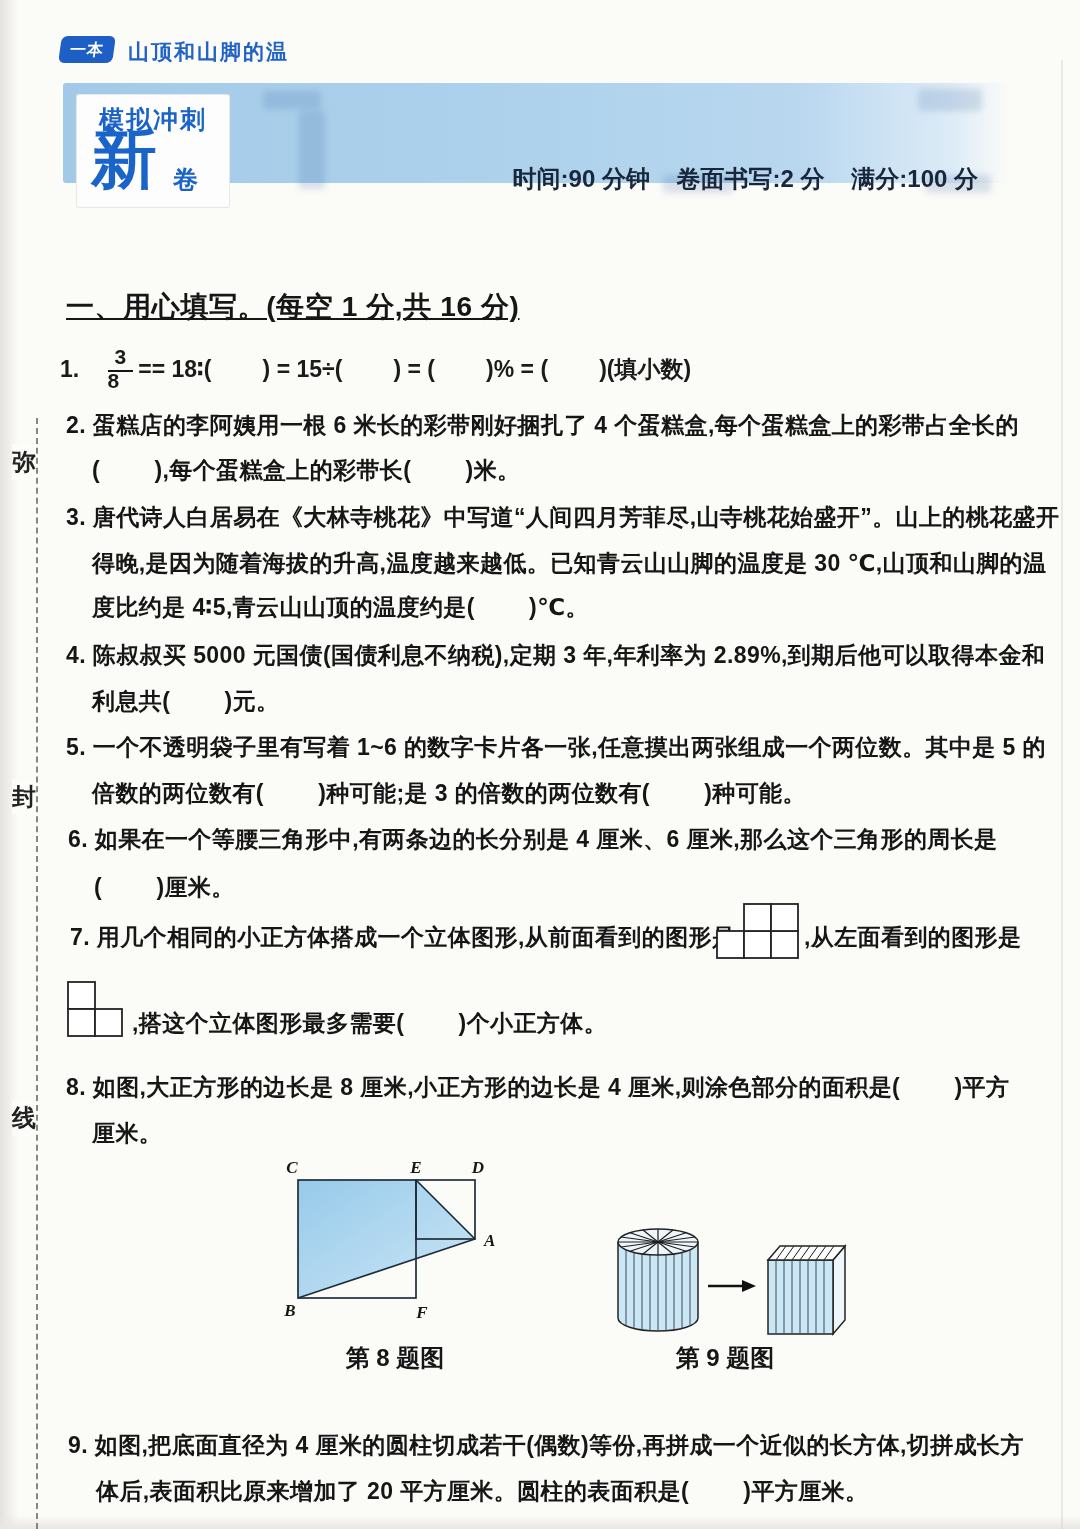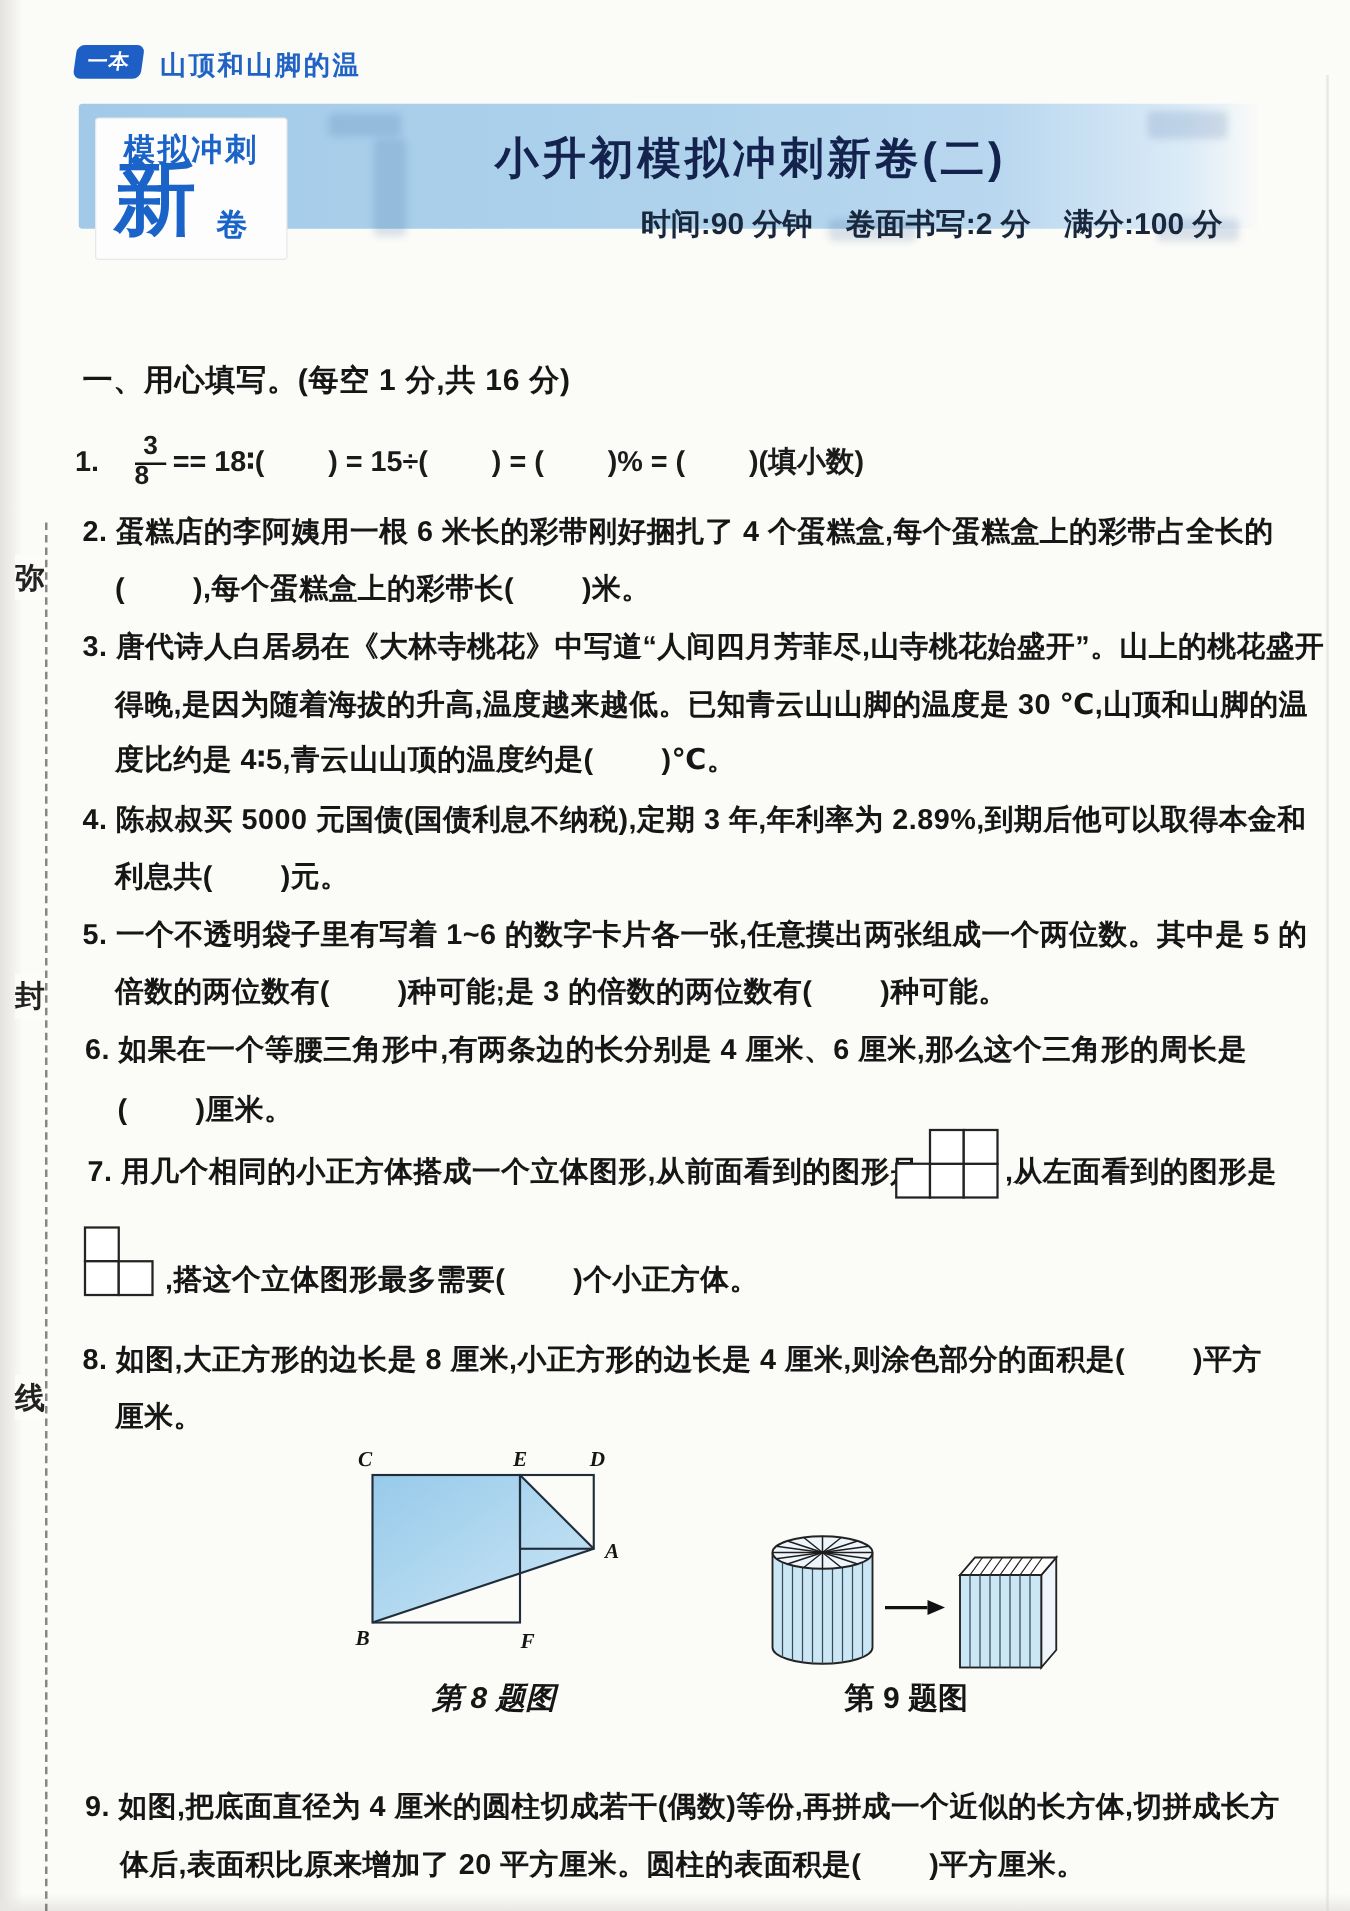--- a/index.html
+++ b/index.html
@@ -59,21 +59,21 @@
   .bleed.b5{left:862px;top:92px;width:66px;height:18px;}
   
   .seal-line{position:absolute;left:36px;top:418px;height:1111px;width:0;
     border-left:2px dashed #6a6a6a;opacity:.8;}
   .seal-char{position:absolute;left:12px;font-size:24px;font-weight:700;color:#222;
     background:rgba(251,251,248,.85);padding:2px 0;}
   .seal-mi{top:444px;} .seal-feng{top:779px;} .seal-xian{top:1100px;}
   
   .tline{position:absolute;font-size:23px;font-weight:600;white-space:pre;
     letter-spacing:.4px;color:#161616;}
-  .heading{font-size:24px;font-weight:900;letter-spacing:.6px;}
+  .heading{font-size:28px;font-weight:900;letter-spacing:.6px;text-decoration:underline;}
   
   .q1row{position:absolute;left:60px;top:336px;height:66px;display:flex;
     align-items:center;font-size:23px;font-weight:600;white-space:pre;}
   .q1row > span{display:inline-block;}
   .frac{display:inline-flex;flex-direction:column;align-items:center;
     vertical-align:middle;margin:0 5px;font-size:21px;line-height:1.15;}
   .frac .fnum{border-bottom:2.5px solid #141414;padding:0 7px 2px;text-align:center;}
   .frac .fden{padding-top:2px;}
   
   .fig{position:absolute;}
@@ -95,21 +95,20 @@
   <div class="bleed b1"></div>
   <div class="bleed b2"></div>
   <div class="bleed b3"></div>
   <div class="bleed b4"></div>
   <div class="bleed b5"></div>
   <div class="logo-box">
     <div class="logo-top">模拟冲刺</div>
     <div class="logo-main">新</div>
     <div class="logo-sub">卷</div>
   </div>
-  <div class="banner-title">小升初模拟冲刺新卷(二)</div>
   <div class="banner-meta">时间:90 分钟    卷面书写:2 分    满分:100 分</div>
 </div>
 
 <div class="seal-line"></div>
 <div class="seal-char seal-mi">弥</div>
 <div class="seal-char seal-feng">封</div>
 <div class="seal-char seal-xian">线</div>
 
 <div class="tline heading" style="left:66px;top:288px;">一、用心填写。(每空 1 分,共 16 分)</div>
 
@@ -190,21 +189,21 @@
     <g font-family="Liberation Serif, DejaVu Serif, serif" font-style="italic" font-size="17" font-weight="700" fill="#151515">
       <text x="22" y="15" text-anchor="middle">C</text>
       <text x="146" y="15" text-anchor="middle">E</text>
       <text x="208" y="15" text-anchor="middle">D</text>
       <text x="214" y="88" text-anchor="start">A</text>
       <text x="20" y="158" text-anchor="middle">B</text>
       <text x="152" y="160" text-anchor="middle">F</text>
     </g>
   </svg>
 </div>
-<div class="fig-caption" style="left:270px;top:1342px;width:250px;font-style:italic;">第 8 题图</div>
+<div class="fig-caption" style="left:270px;top:1342px;width:250px;">第 8 题图</div>
 
 <div class="fig" style="left:600px;top:1216px;">
   <svg width="250" height="126" viewBox="0 0 250 126">
 
     <path d="M18 26 L18 102 A40 13 0 0 0 98 102 L98 26" fill="#cbe7f6" stroke="#232323" stroke-width="1.5"></path>
 
     <g stroke="#3a4a55" stroke-width="1">
       <line x1="26" y1="33.8" x2="26" y2="109.8"></line>
       <line x1="34" y1="36.4" x2="34" y2="112.4"></line>
       <line x1="42" y1="37.9" x2="42" y2="113.9"></line>

